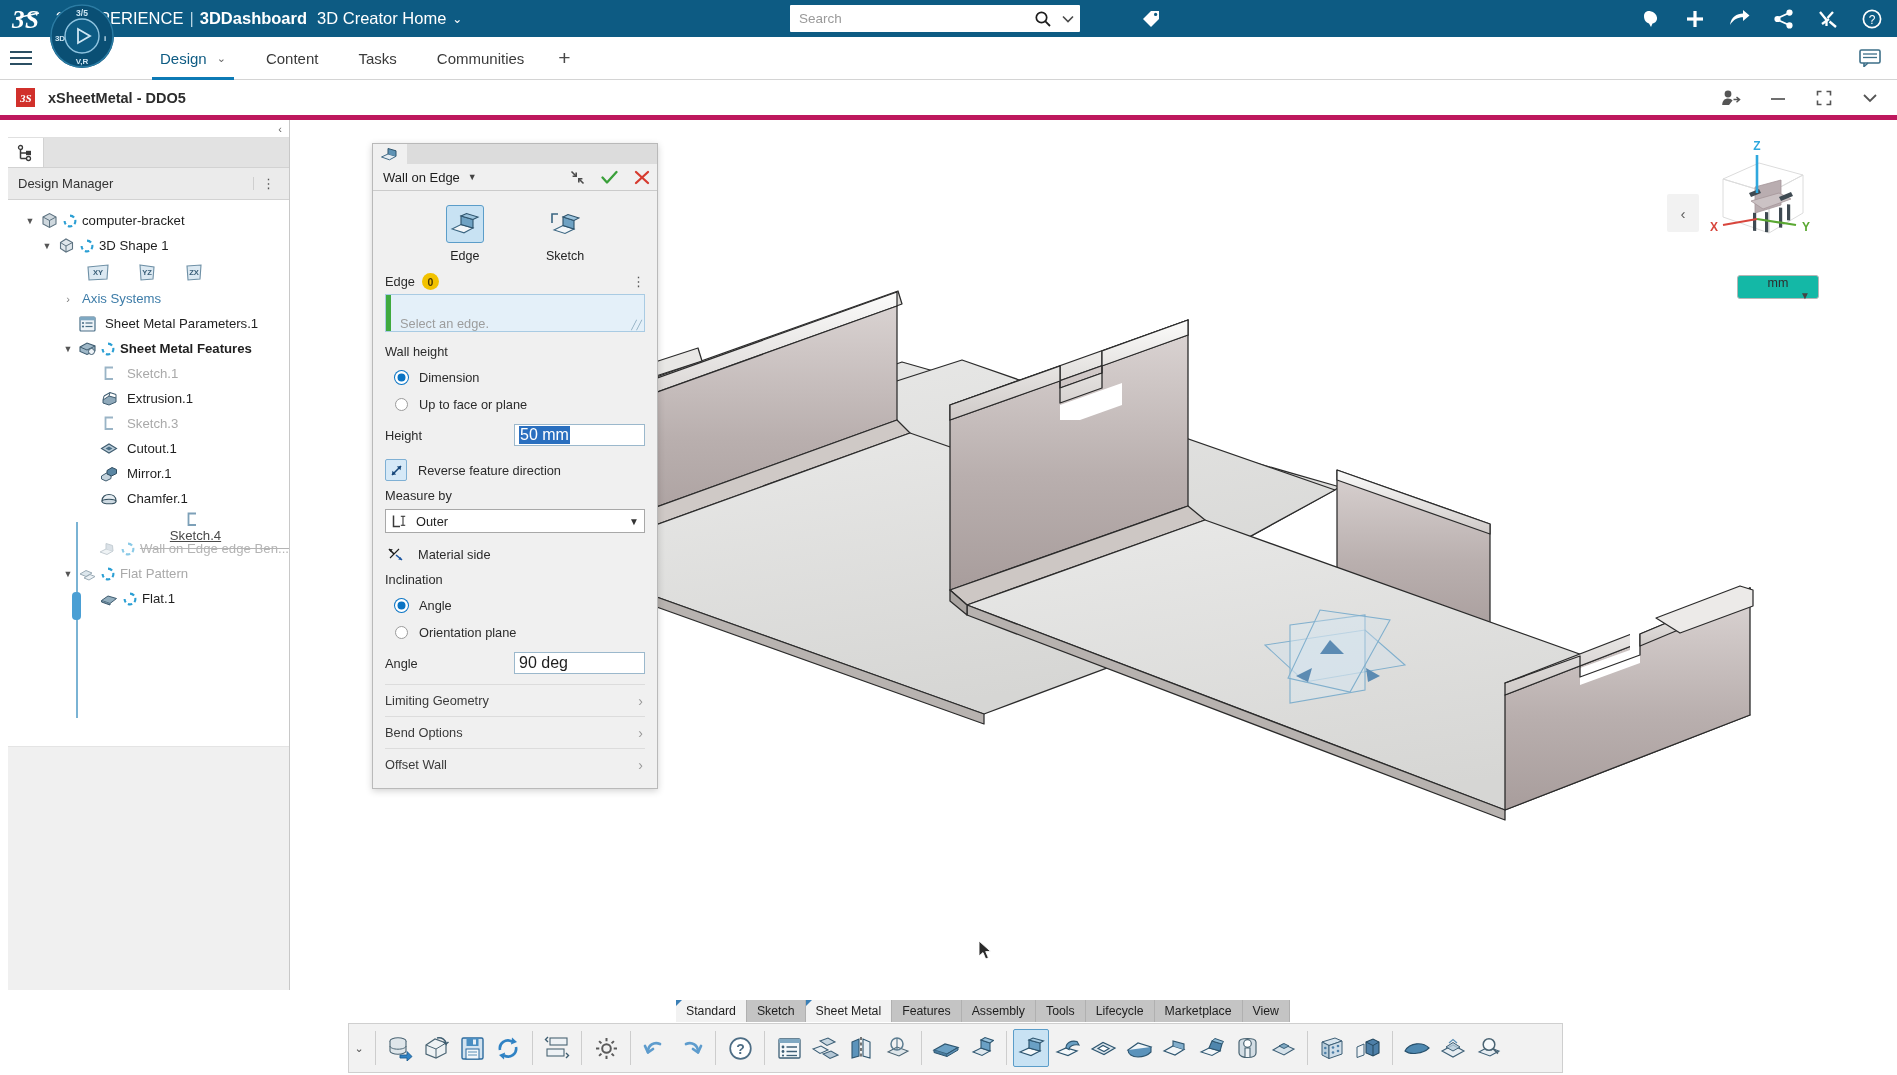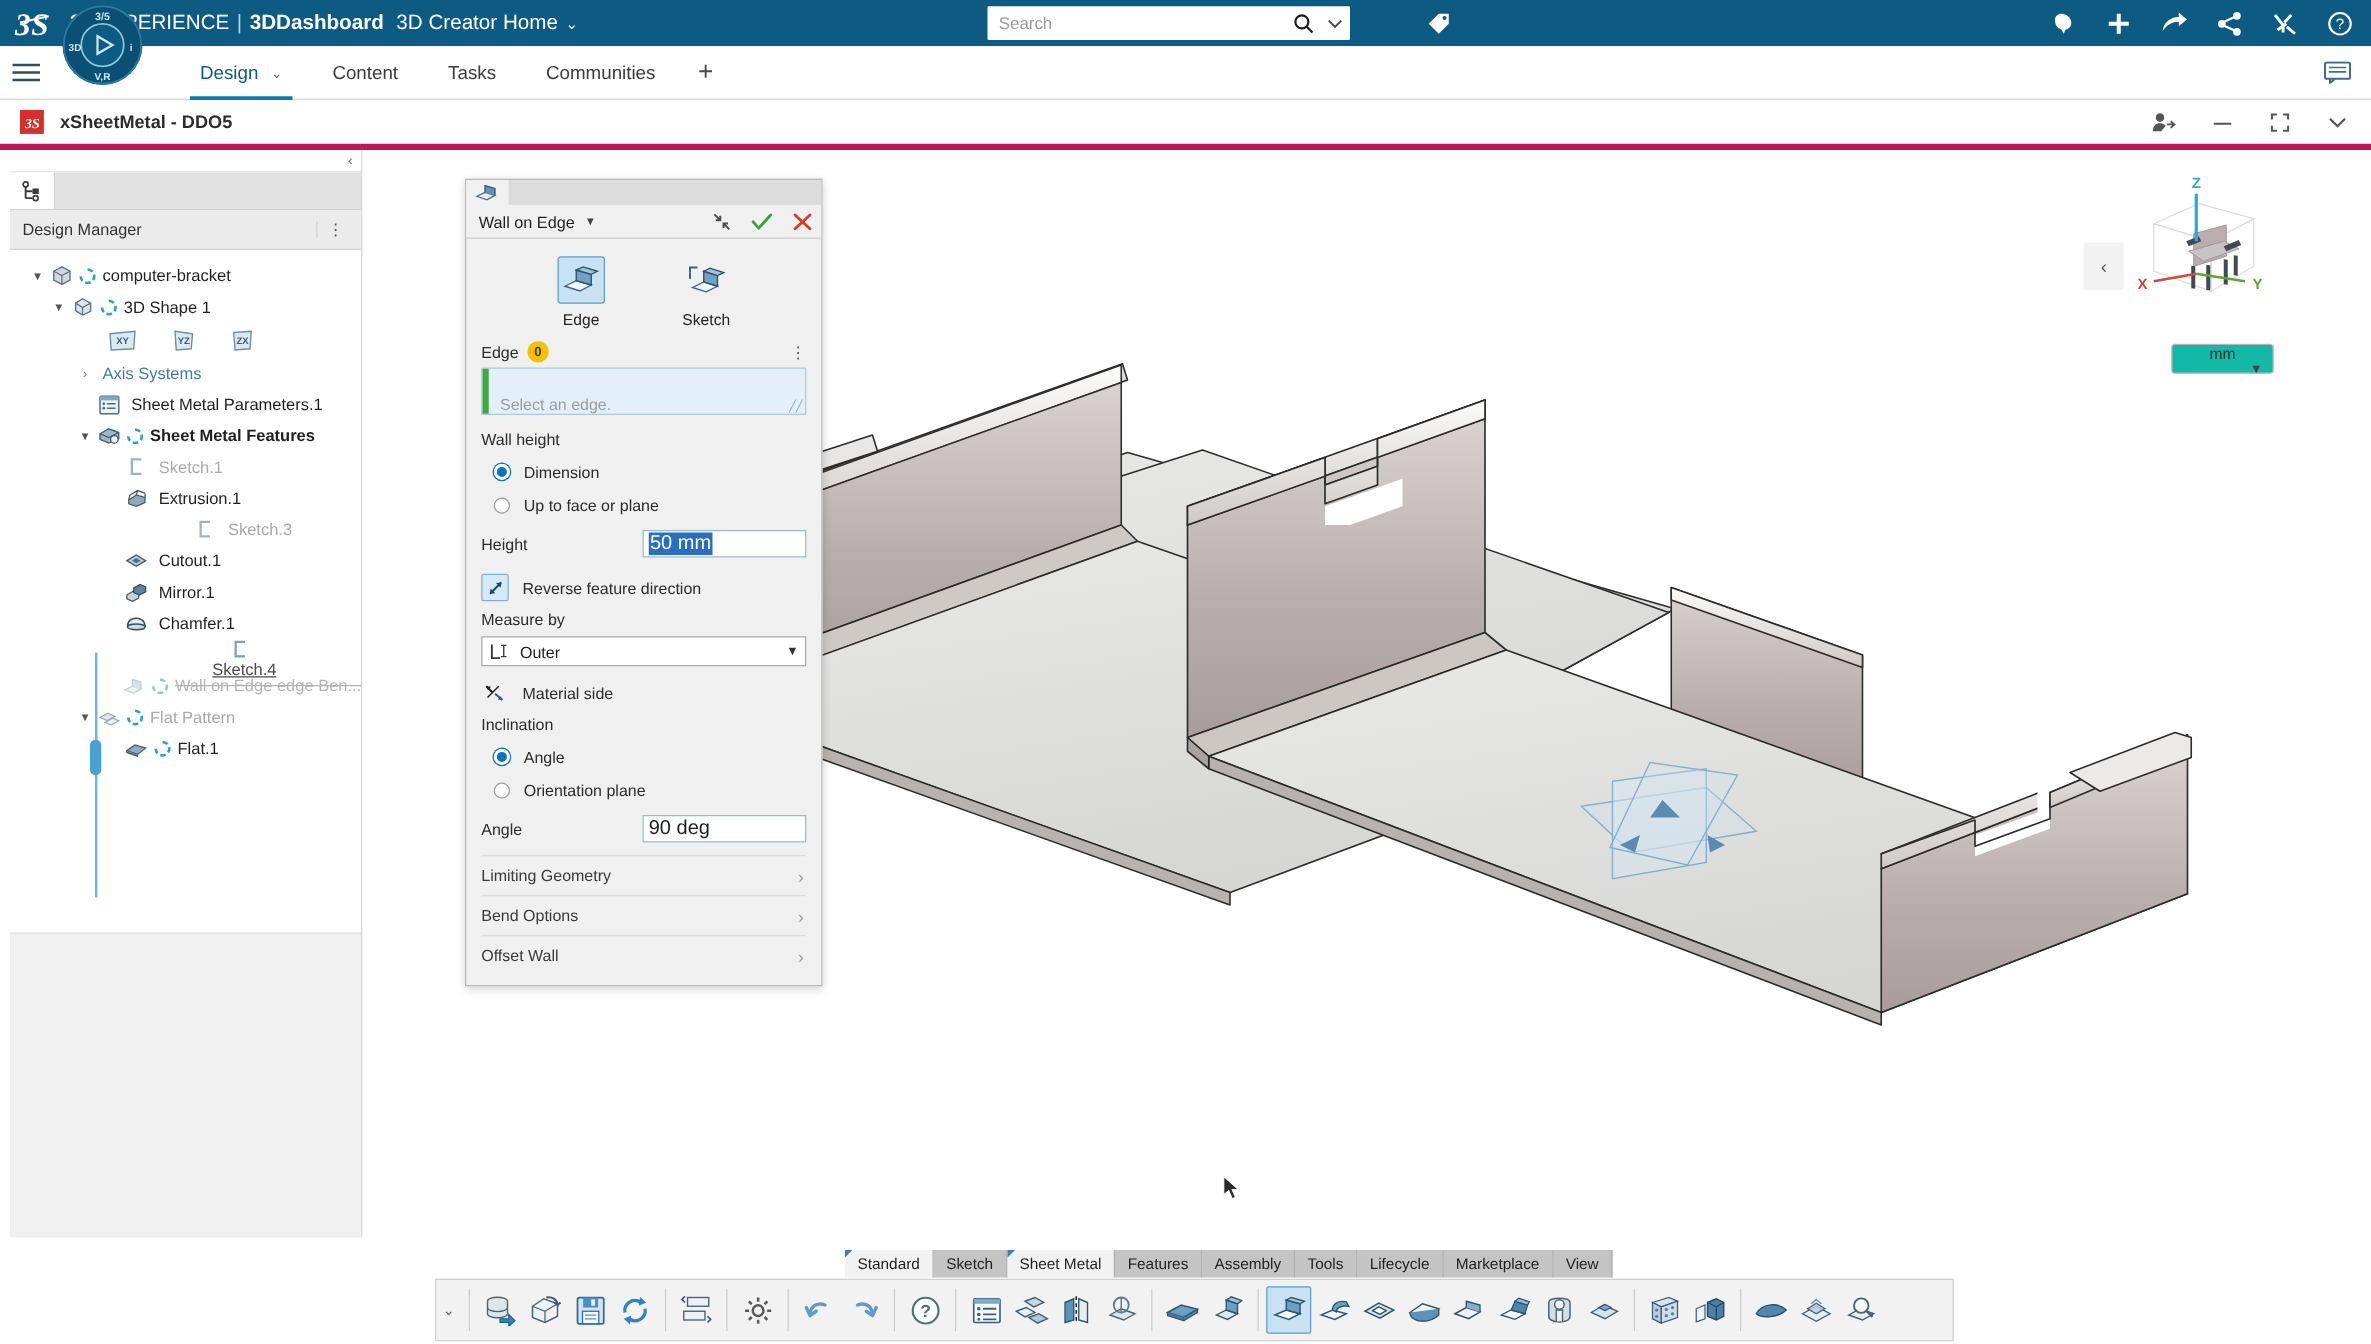--- a/index.html
+++ b/index.html
@@ -559,21 +559,21 @@
       <span class="ticon">
         <svg width="17" height="17" viewBox="0 0 17 17">
             <path d="M2 10 L8 6 L15 8 L15 12 L8 15 L2 13 Z" fill="#8fa9ba" stroke="#3f5c70" stroke-width="1"></path>
             <path d="M3 6 L9 2.5 L15 4.5" fill="none" stroke="#3f5c70" stroke-width="1.1"></path>
             <path d="M2 10 L3 6 M8 6 L9 2.5 M15 8 L15 4.5" stroke="#3f5c70" stroke-width="1" fill="none"></path>
           </svg>
       </span>
       <span class="tlabel" style="margin-left:4px;">Extrusion.1</span>
     </div>
 
-    <div class="trow" style="padding-left:90px;justify-content:center;">
+    <div class="trow" style="padding-left:90px;">
       <span class="ticon">
         <svg width="17" height="17" viewBox="0 0 17 17">
             <path d="M12 2.5 L4.5 2.5 L4.5 14 L12 14" fill="none" stroke="#9ab4c6" stroke-width="1.8"></path>
           </svg>
       </span>
       <span class="tlabel dim" style="margin-left:4px;">Sketch.3</span>
     </div>
 
     <div class="trow" style="padding-left:90px;">
       <span class="ticon">

